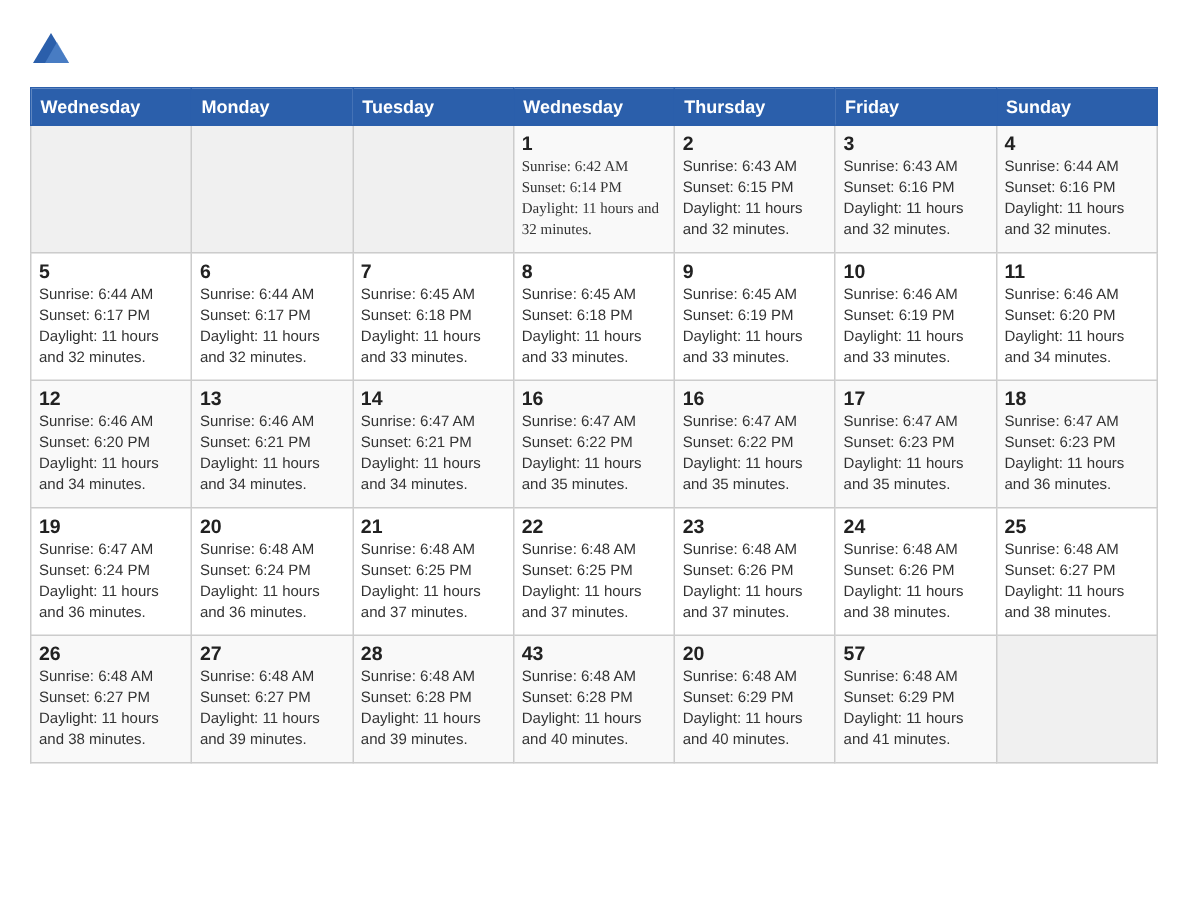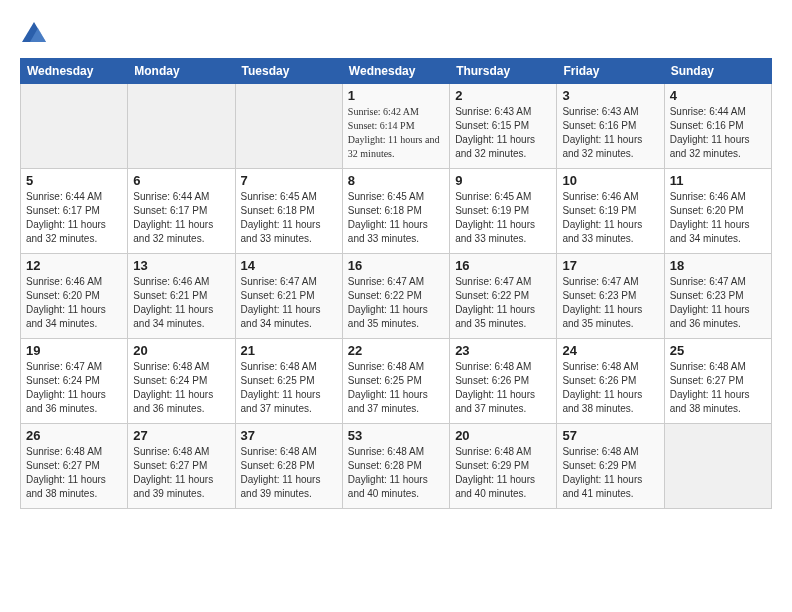--- a/index.html
+++ b/index.html
@@ -295,27 +295,27 @@
 Sunset: 6:27 PM
 Daylight: 11 hours and 38 minutes.</div>
         </td>
         <td>
           <span class="day-num">27</span>
           <div class="cell-text" style="white-space: pre-line;">Sunrise: 6:48 AM
 Sunset: 6:27 PM
 Daylight: 11 hours and 39 minutes.</div>
         </td>
         <td>
-          <span class="day-num">37</span>
+          <span class="day-num">28</span>
           <div class="cell-text" style="white-space: pre-line;">Sunrise: 6:48 AM
 Sunset: 6:28 PM
 Daylight: 11 hours and 39 minutes.</div>
         </td>
         <td>
-          <span class="day-num">53</span>
+          <span class="day-num">43</span>
           <div class="cell-text" style="white-space: pre-line;">Sunrise: 6:48 AM
 Sunset: 6:28 PM
 Daylight: 11 hours and 40 minutes.</div>
         </td>
         <td>
           <span class="day-num">20</span>
           <div class="cell-text" style="white-space: pre-line;">Sunrise: 6:48 AM
 Sunset: 6:29 PM
 Daylight: 11 hours and 40 minutes.</div>
         </td>

